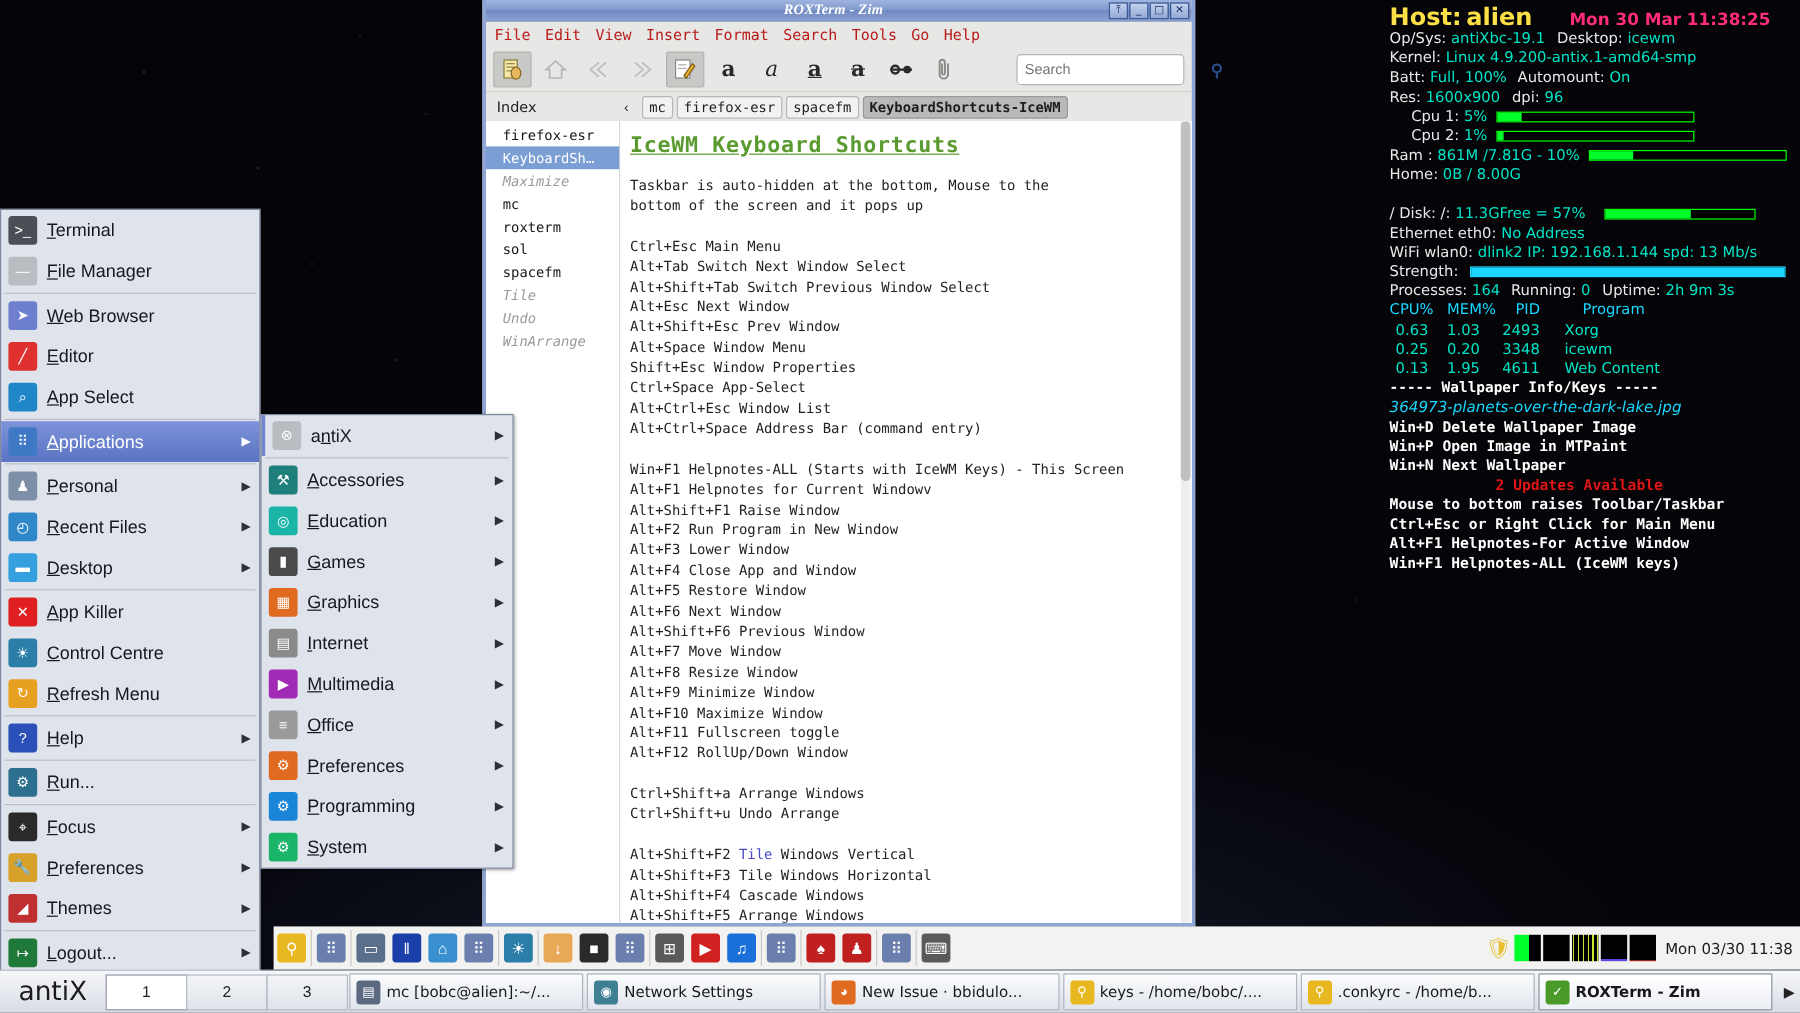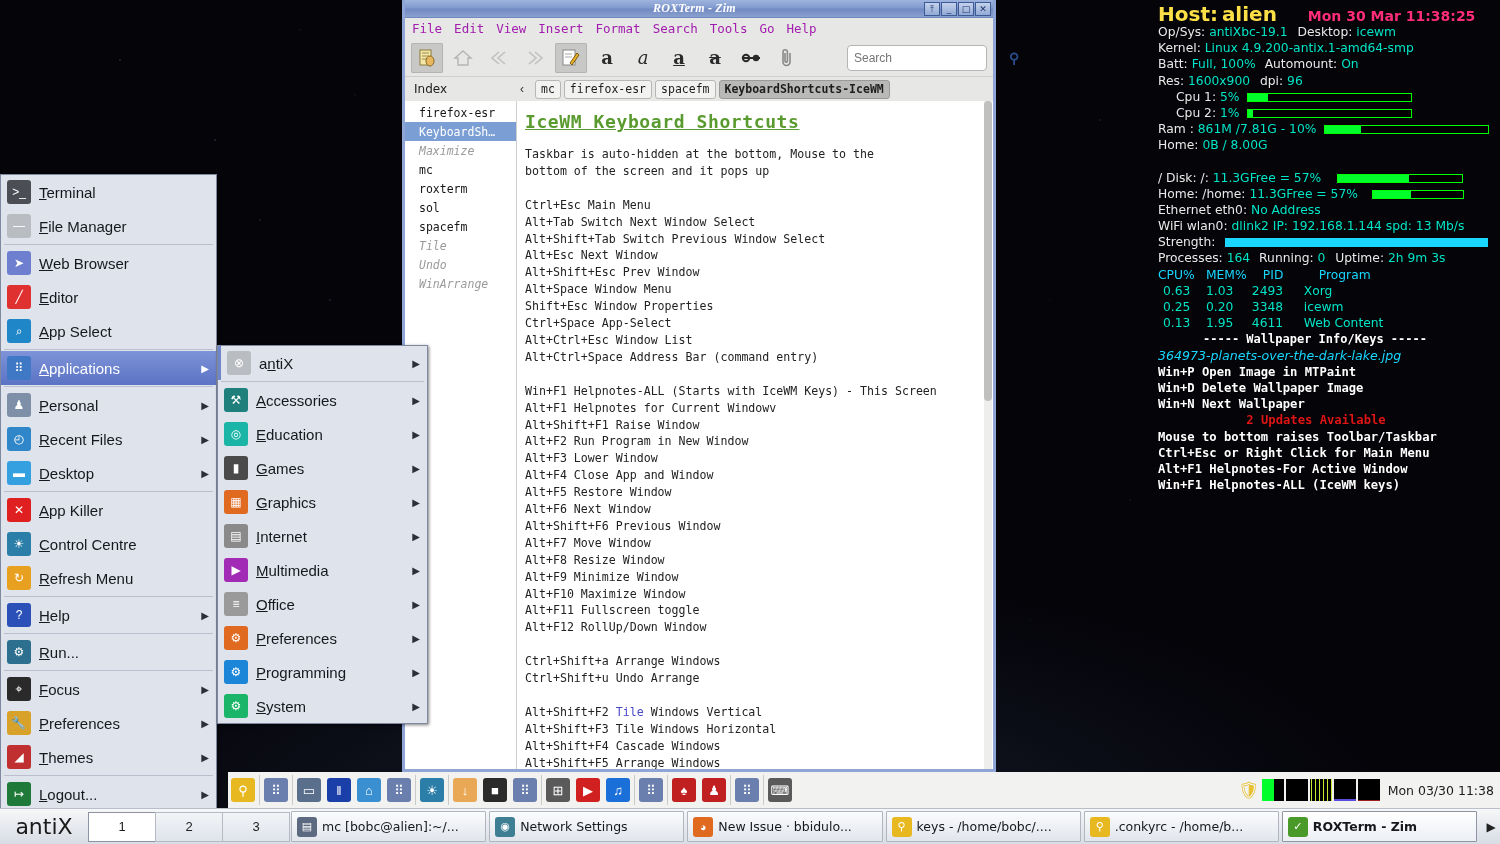--- a/index.html
+++ b/index.html
@@ -56,21 +56,21 @@
     height:18px; background:linear-gradient(to bottom,#9fb4df 0%,#8099cc 48%,#7189c2 52%,#8aa0cf 100%);
     display:flex; align-items:center; position:relative; border-bottom:1px solid #6e87bd;
   }
   #zim .titlebar .title { flex:1; text-align:center; font-size:12px; font-weight:bold;
       font-style:italic; color:#fff; font-family:"Liberation Serif", serif; letter-spacing:.2px; }
   #zim .winbtns { display:flex; gap:1px; padding-right:2px; }
   #zim .winbtns .wb { width:16px; height:14px; border:1px solid #3d5a94;
       background:linear-gradient(to bottom,#c3d2ec,#93a9d5); color:#20356a;
       font-size:9px; line-height:12px; text-align:center; font-family:"DejaVu Sans", sans-serif; }
   #zim .menubar { height:21px; background:#e7e7e5; display:flex; align-items:center;
-      padding-left:7px; gap:12px; font-size:12.5px; color:#a21caf;
+      padding-left:7px; gap:12px; font-size:12.5px; color:#b91c1c;
       font-family:"DejaVu Sans Mono", monospace; }
   #zim .menubar span { cursor:default; }
   #zim .toolbar { height:38px; background:#e7e7e5; display:flex; align-items:center;
       padding-left:6px; gap:4px; border-bottom:1px solid #cfcfcd; }
   #zim .tbtn { width:32px; height:30px; display:flex; align-items:center; justify-content:center;
       font-size:17px; color:#575757; border-radius:2px; }
   #zim .tbtn.pressed { background:#c8c8c6; box-shadow:inset 0 0 0 1px #b3b3b1; }
   #zim .tbtn.dim { color:#b9b9b7; }
   #zim .searchbox { margin-left:auto; margin-right:6px; width:140px; height:26px;
       background:#fff; border:1px solid #b5b5b3; border-radius:4px;
@@ -210,25 +210,20 @@
     <span class="lbl">Home:</span>
     <span>0B    / 8.00G</span>
   </div>
   <div style="height:16px"></div>
   <div class="row">
     <span class="lbl">/ Disk: /:</span>
     <span>11.3GFree = 57%</span>
     <span class="bar" style="width:126px;margin-left:12px"><i id="diskbar" style="width: 57%;"></i></span>
   </div>
   <div class="row">
-    <span class="lbl">Home: /home:</span>
-    <span>11.3GFree = 57%</span>
-    <span class="bar" style="width:92px;margin-left:10px"><i id="homebar" style="width: 42%;"></i></span>
-  </div>
-  <div class="row">
     <span class="lbl">Ethernet eth0:</span>
     <span>No Address</span>
   </div>
   <div class="row">
     <span class="lbl">WiFi wlan0:</span>
     <span>dlink2 IP: 192.168.1.144 spd:  13 Mb/s</span>
   </div>
   <div class="row">
     <span class="lbl">Strength:</span>
     <span class="bar barc" style="width:263px;margin-left:6px"><i id="strbar" style="width: 100%;"></i></span>
@@ -258,28 +253,28 @@
     <span style="display:inline-block;width:42px">0.20</span>
     <span style="display:inline-block;width:48px">3348</span>
     <span>icewm</span>
   </div>
   <div class="row cputbl">
     <span style="display:inline-block;width:44px;padding-left:5px">0.13</span>
     <span style="display:inline-block;width:42px">1.95</span>
     <span style="display:inline-block;width:48px">4611</span>
     <span>Web Content</span>
   </div>
-  <div class="row" style="text-align:center;padding-right:26px">
+  <div class="row" style="padding-right:26px">
     <span class="wp-head">----- Wallpaper Info/Keys -----</span>
   </div>
   <div class="row">
     <span class="wp-file">364973-planets-over-the-dark-lake.jpg</span>
   </div>
+  <div class="row"><span class="keyline">Win+D Delete Wallpaper Image</span></div>
   <div class="row"><span class="keyline">Win+P Open Image in MTPaint</span></div>
-  <div class="row"><span class="keyline">Win+D Delete Wallpaper Image</span></div>
   <div class="row"><span class="keyline">Win+N Next Wallpaper</span></div>
   <div class="row" style="text-align:center;padding-right:24px">
     <span class="updates">2 Updates Available</span>
   </div>
   <div class="row"><span class="keyline">Mouse to bottom raises Toolbar/Taskbar</span></div>
   <div class="row"><span class="keyline">Ctrl+Esc or Right Click for Main Menu</span></div>
   <div class="row"><span class="keyline">Alt+F1 Helpnotes-For Active Window</span></div>
   <div class="row"><span class="keyline">Win+F1 Helpnotes-ALL (IceWM keys)</span></div>
 </div>
 

